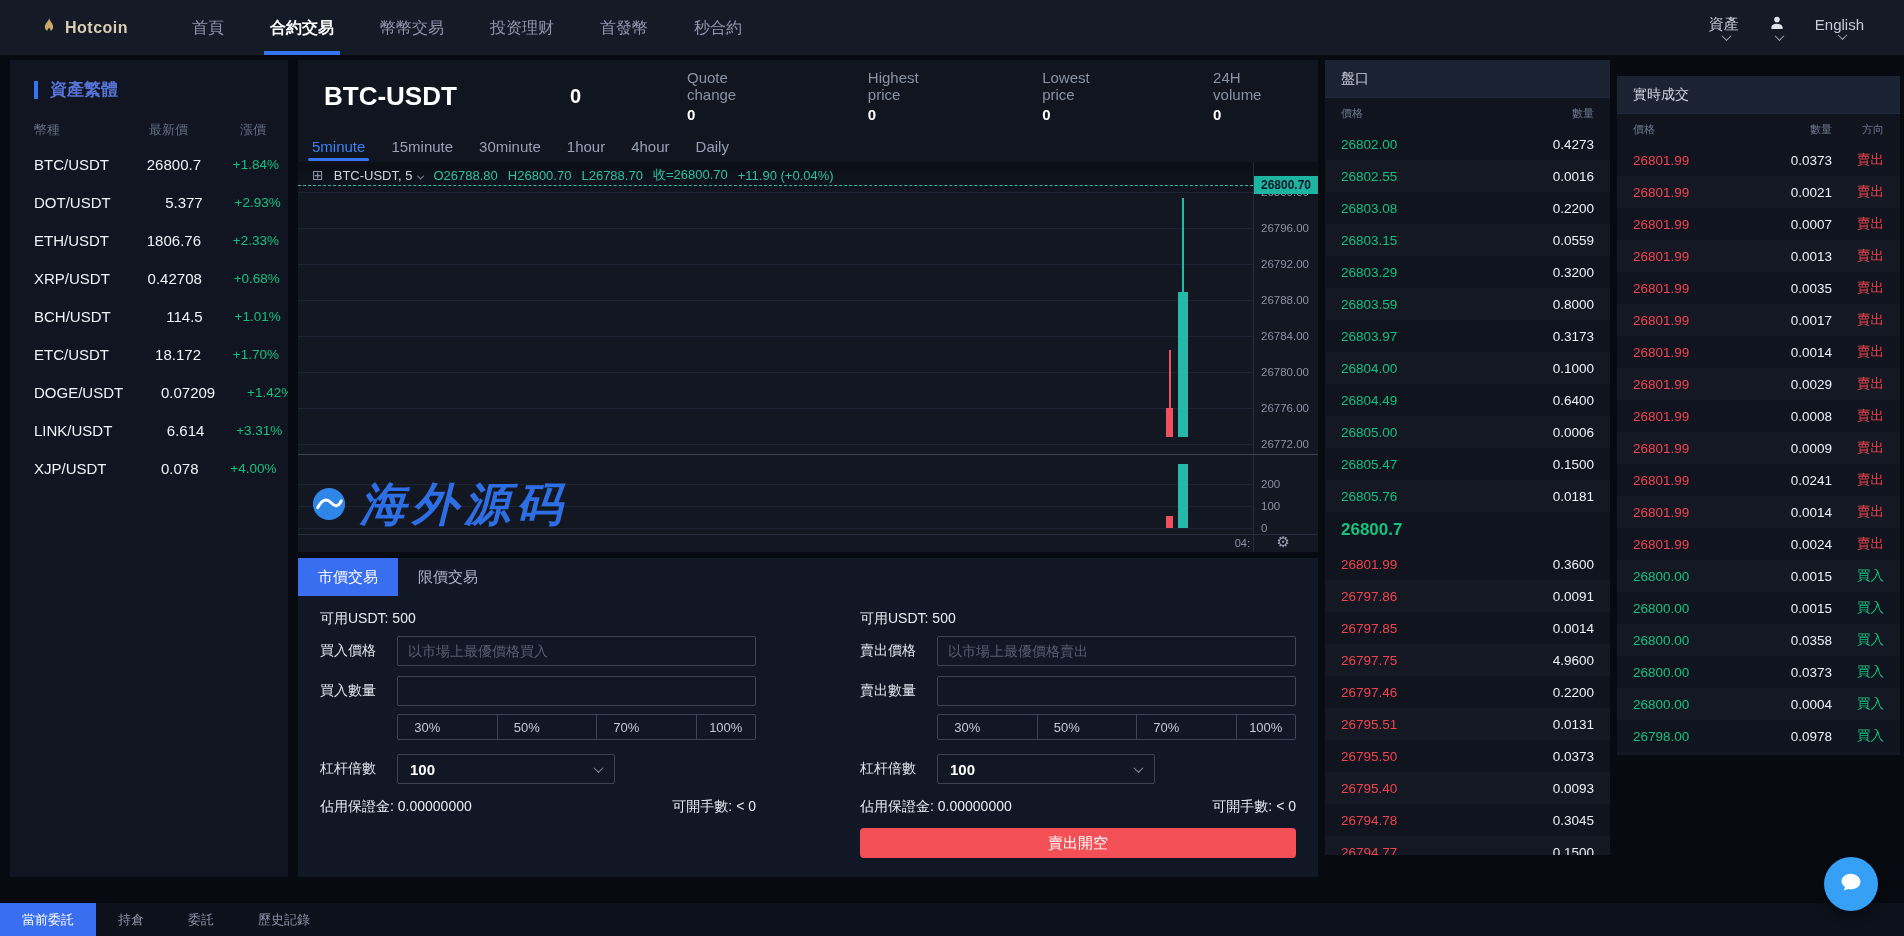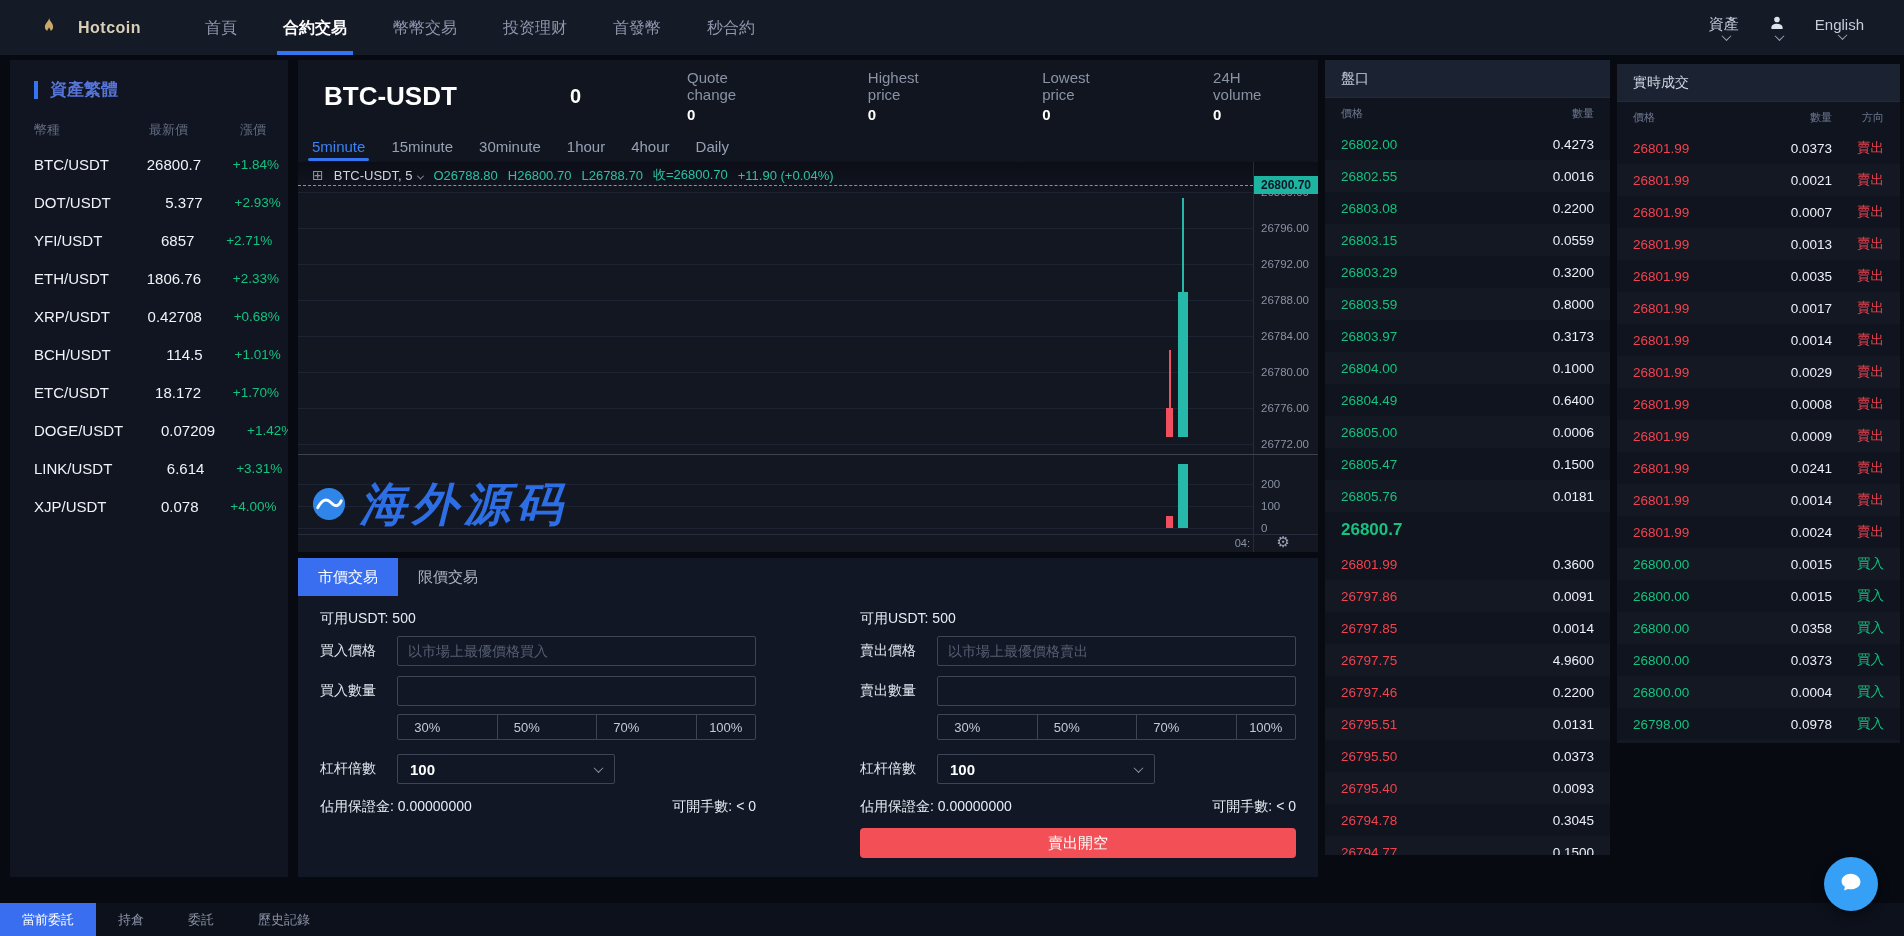--- a/index.html
+++ b/index.html
@@ -6,21 +6,21 @@
   html,body { width:1904px; height:936px; overflow:hidden; background:#070a11;
     font-family:"Liberation Sans","DejaVu Sans",sans-serif; color:#eef1f7; font-size:14px; }
   .abs { position:absolute; }
   .panel { position:absolute; background:#101521; overflow:hidden; }
   .chv { display:inline-block; width:7px; height:7px; border-right:1.5px solid currentColor;
     border-bottom:1.5px solid currentColor; transform:rotate(45deg) translate(-1px,-1px); margin-left:6px; }
 
   
   .nav { position:absolute; left:0; top:0; width:1904px; height:55px; background:#151a27;
     display:flex; align-items:center; padding:0 40px; }
-  .logo { display:flex; align-items:center; gap:20px; }
+  .logo { display:flex; align-items:center; gap:7px; }
   .logo-text { font-size:16px; font-weight:bold; color:#d9cfb6; letter-spacing:.5px; }
   .nav-menu { display:flex; align-items:center; gap:46px; margin-left:64px; height:100%; }
   .nav-item { position:relative; color:#8f97ad; font-size:16px; height:55px; line-height:55px; cursor:pointer; }
   .nav-item.active { color:#ffffff; font-weight:bold; }
   .nav-item.active::after { content:""; position:absolute; left:-6px; right:-6px; bottom:0;
     height:4px; background:#3474f0; }
   .nav-right { margin-left:auto; display:flex; align-items:center; gap:30px; color:#c7ccda; font-size:15px; }
   .nav-right .drop { display:flex; align-items:center; cursor:pointer;flex-direction:column; }
   .nav-right .chv { color:#9aa2b5; }
 
@@ -96,21 +96,21 @@
   .lev-box .chv { color:#8a91a3; }
   .margin-row { display:flex; justify-content:space-between; font-size:14px; color:#e8ecf4;
     margin:14px 0 12px 0; }
   .submit { height:30px; border-radius:4px; text-align:center; line-height:30px; font-size:15px;
     color:#fff; cursor:pointer; }
   .submit.buy { background:#1fbf74; }
   .submit.sell { background:#f25056; }
 
   
   .ob-panel { left:1325px; top:60px; width:285px; height:795px; background:#0f141f; }
-  .tr-panel { left:1617px; top:64px; width:283px; height:679px; background:#0f141f; }
+  .tr-panel { left:1617px; top:76px; width:283px; height:679px; background:#0f141f; }
   .p-head { height:38px; background:#1b2231; border-bottom:1px solid #232a3a; display:flex;
     align-items:center; padding:0 16px; color:#cfd4e0; font-size:14px; }
   .cols2, .obrow { display:grid; grid-template-columns:1fr 90px; padding:0 16px; align-items:center; }
   .cols3, .trrow { display:grid; grid-template-columns:1fr 86px 52px; padding:0 16px; align-items:center; }
   .cols2, .cols3 { height:30px; color:#6e7790; font-size:11px; }
   .cols2 span:last-child, .cols3 span:nth-child(2) { text-align:right; }
   .cols3 span:last-child { text-align:right; }
   .obrow, .trrow { height:32px; font-size:13.5px; cursor:pointer; }
   .obrow:nth-child(even), .trrow:nth-child(even) { background:rgba(255,255,255,.018); }
   .obrow .p.up, .trrow .p.up { color:#16c07f; }
@@ -188,25 +188,20 @@
         <span class="sym">BTC/USDT</span>
         <span class="prc">26800.7</span>
         <span class="chg">+1.84%</span>
       </div>
       <div class="sb-row">
         <span class="sym">DOT/USDT</span>
         <span class="prc">5.377</span>
         <span class="chg">+2.93%</span>
       </div>
       <div class="sb-row">
-        <span class="sym">YFI/USDT</span>
-        <span class="prc">6857</span>
-        <span class="chg">+2.71%</span>
-      </div>
-      <div class="sb-row">
         <span class="sym">ETH/USDT</span>
         <span class="prc">1806.76</span>
         <span class="chg">+2.33%</span>
       </div>
       <div class="sb-row">
         <span class="sym">XRP/USDT</span>
         <span class="prc">0.42708</span>
         <span class="chg">+0.68%</span>
       </div>
       <div class="sb-row">

